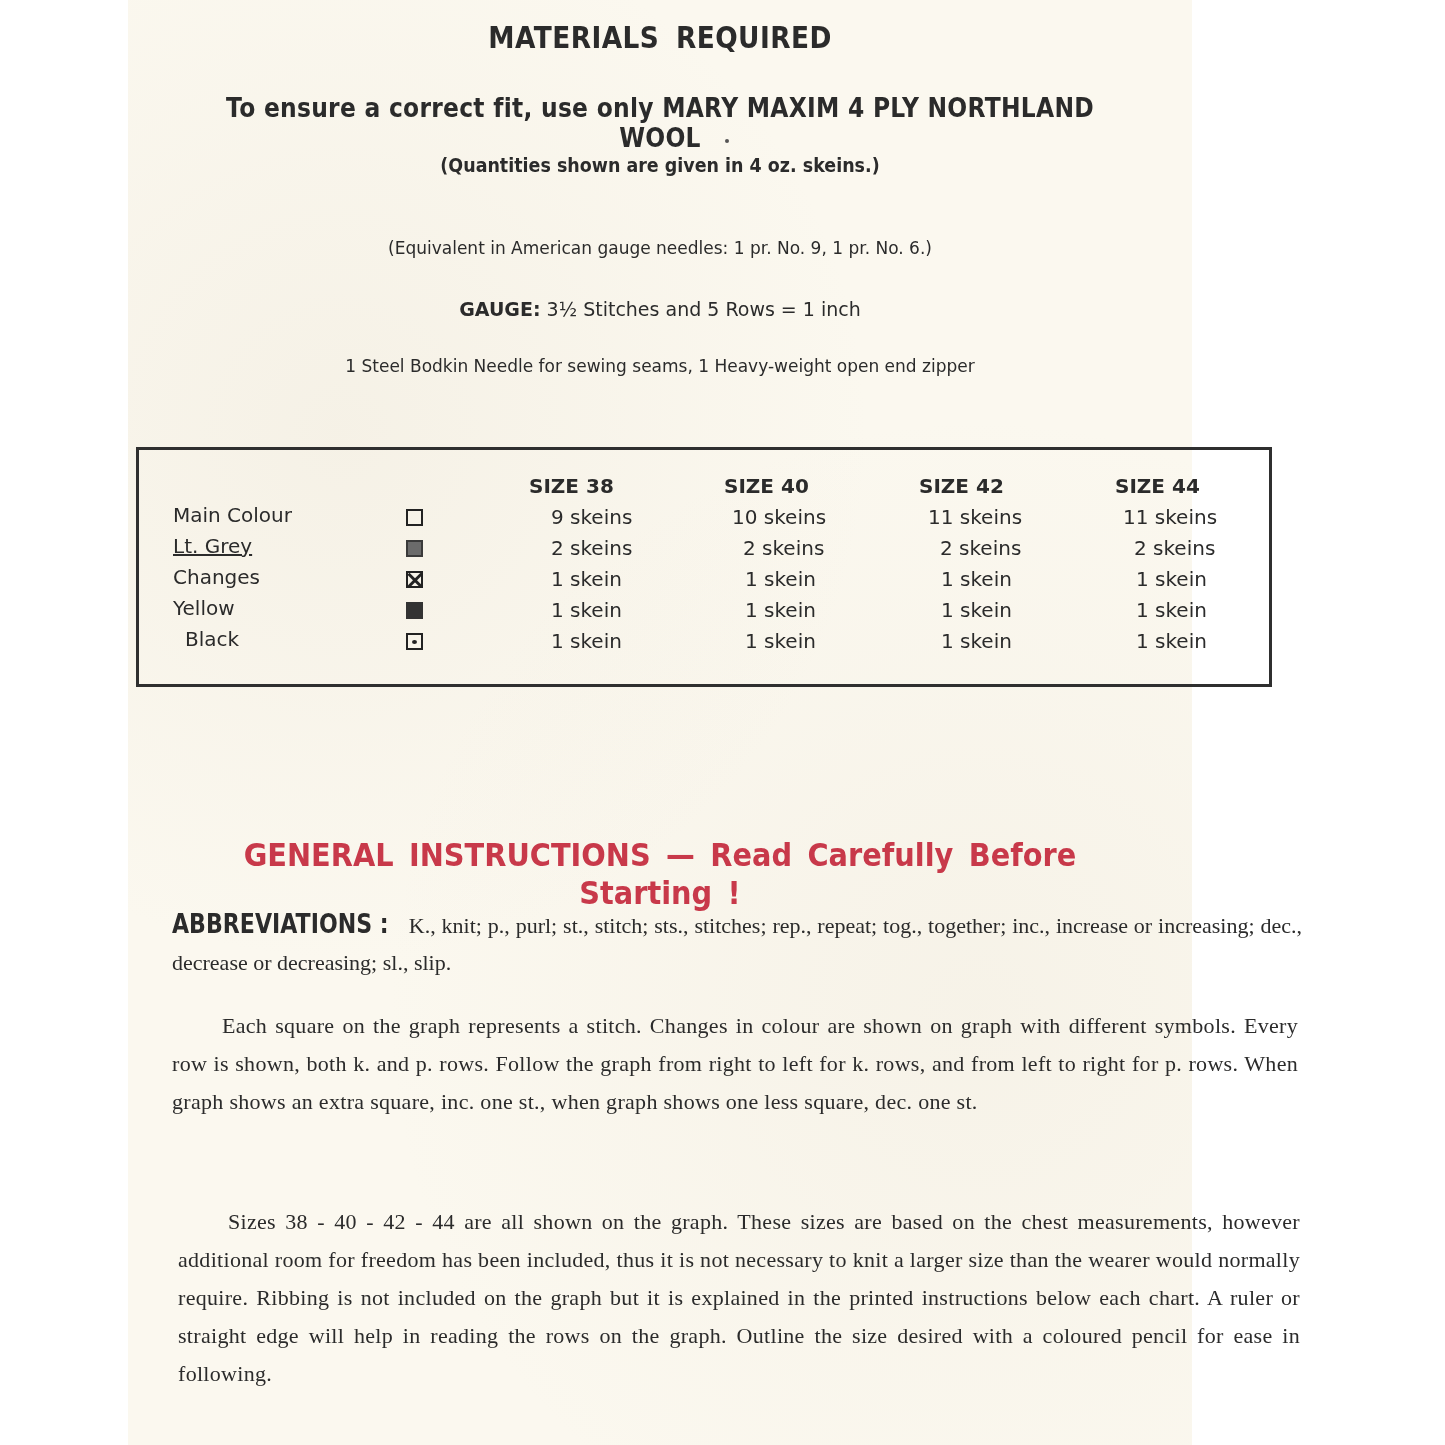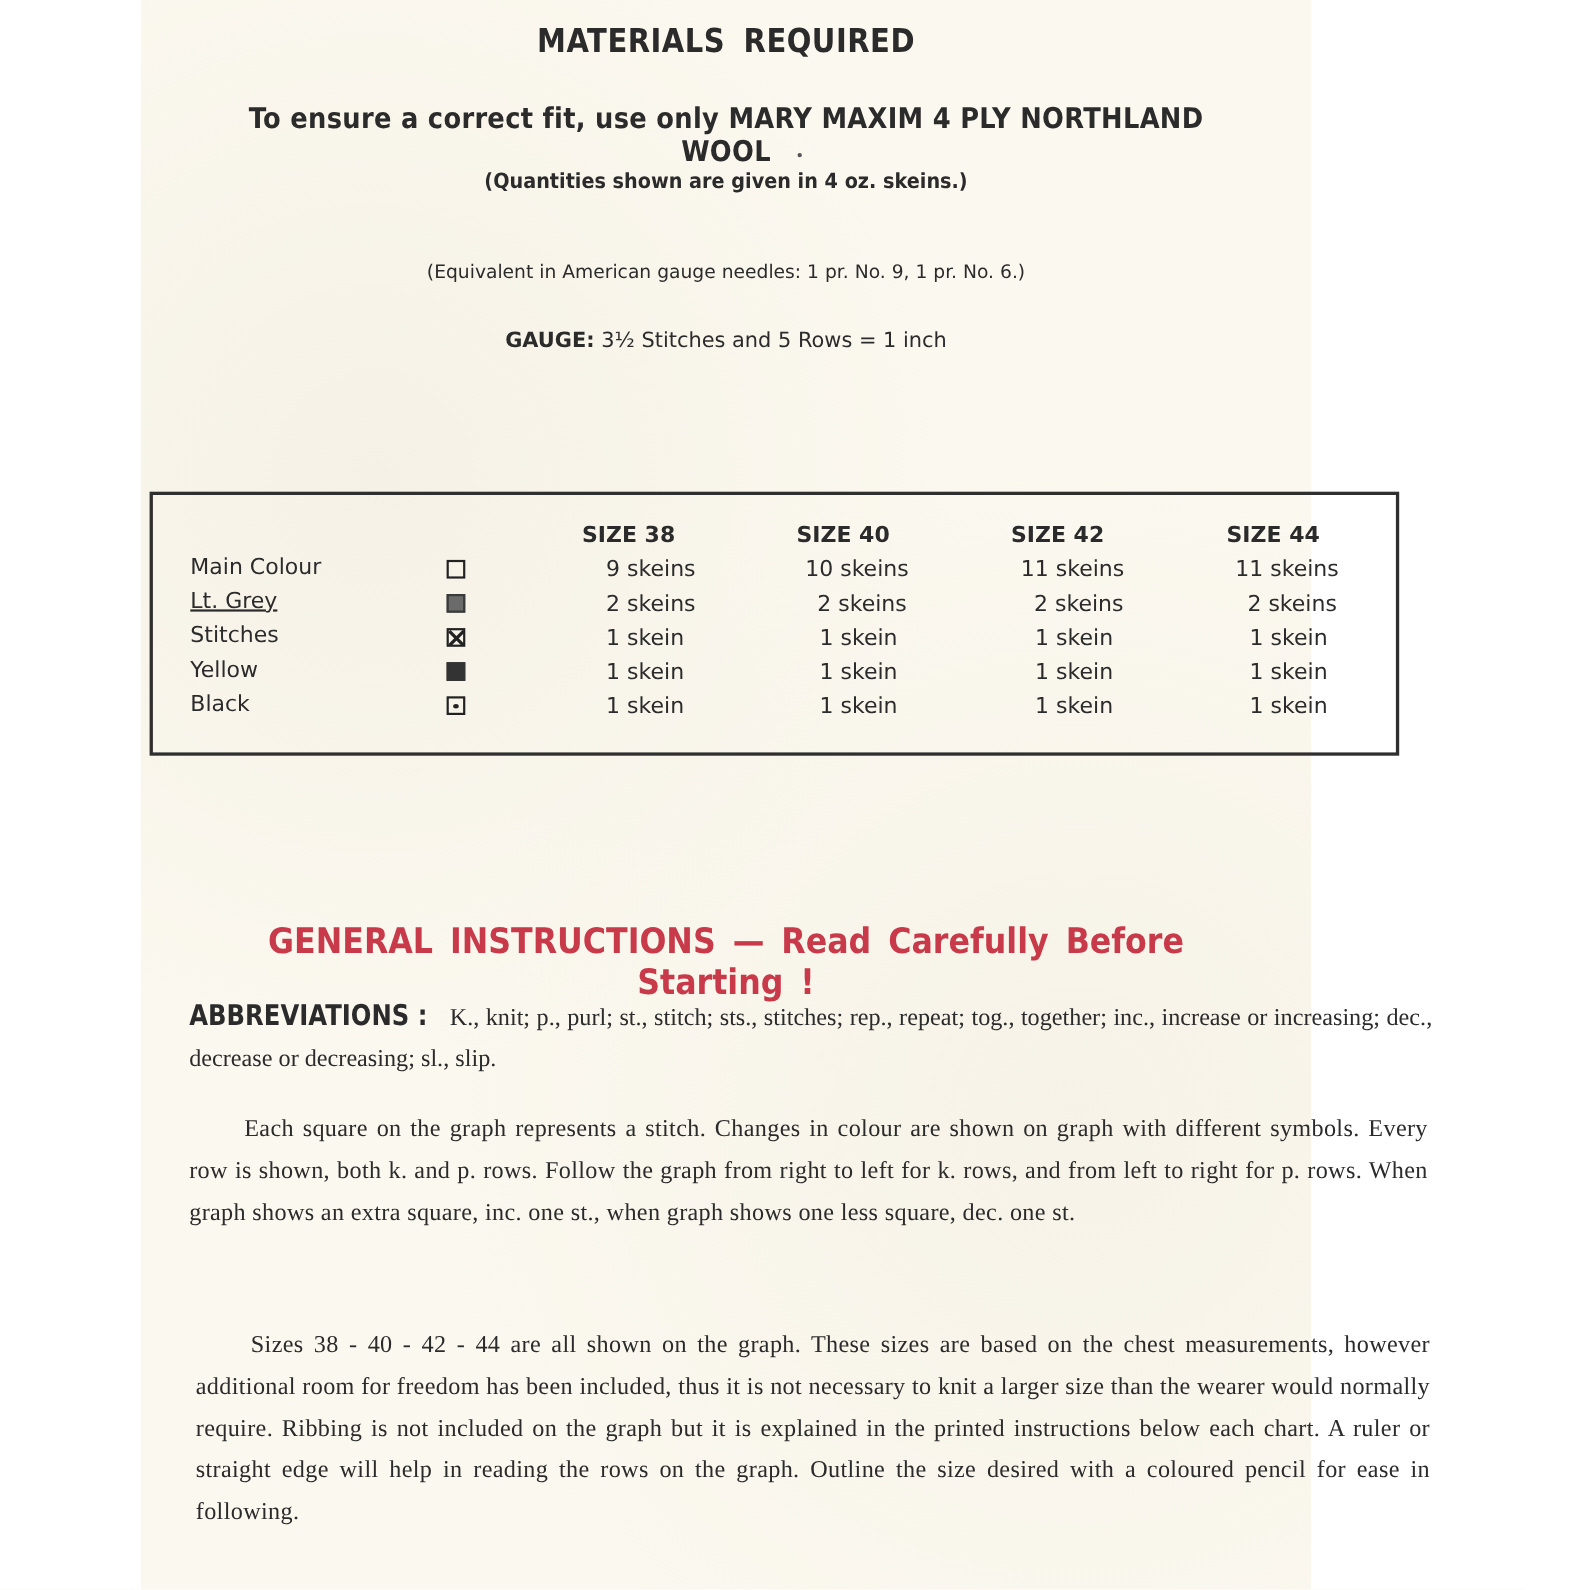--- a/index.html
+++ b/index.html
@@ -113,20 +113,21 @@
   <div class="abs center sans subtitle">To ensure a correct fit, use only MARY MAXIM 4 PLY NORTHLAND WOOL</div>
   <div class="abs dot"></div>
   <div class="abs center sans note">(Quantities shown are given in 4 oz. skeins.)</div>
 
   <div class="abs center sans equiv">(Equivalent in American gauge needles: 1 pr. No. 9, 1 pr. No. 6.)</div>
 
   <div class="abs center sans gauge">
     <b>GAUGE:</b>
     <span>3½ Stitches and 5 Rows = 1 inch</span>
   </div>
+  <div class="abs center sans bodkin">1 Steel Bodkin Needle for sewing seams, 1 Heavy-weight open end zipper</div>
 
   <div class="box sans">
 
     <div class="size-col size-head" style="left:390px; top:24px;">SIZE 38</div>
     <div class="size-col size-head" style="left:585px; top:24px;">SIZE 40</div>
     <div class="size-col size-head" style="left:780px; top:24px;">SIZE 42</div>
     <div class="size-col size-head" style="left:976px; top:24px;">SIZE 44</div>
 
     <div class="row-label" style="top:53px;">Main Colour</div>
     <div class="swatch sw-empty" style="top:59px;"></div>
@@ -135,35 +136,35 @@
     <div class="qty" style="left:789px; top:55px;">11 skeins</div>
     <div class="qty" style="left:984px; top:55px;">11 skeins</div>
 
     <div class="row-label" style="top:84px;text-decoration:underline;">Lt. Grey</div>
     <div class="swatch sw-grey" style="top:90px;"></div>
     <div class="qty" style="left:412px; top:86px;">2 skeins</div>
     <div class="qty" style="left:604px; top:86px;">2 skeins</div>
     <div class="qty" style="left:801px; top:86px;">2 skeins</div>
     <div class="qty" style="left:995px; top:86px;">2 skeins</div>
 
-    <div class="row-label" style="top:115px;">Stitches</div>
+    <div class="row-label" style="top:115px;">Changes</div>
     <div class="swatch sw-x" style="top:121px;"></div>
     <div class="qty" style="left:412px; top:117px;">1 skein</div>
     <div class="qty" style="left:606px; top:117px;">1 skein</div>
     <div class="qty" style="left:802px; top:117px;">1 skein</div>
     <div class="qty" style="left:997px; top:117px;">1 skein</div>
 
     <div class="row-label" style="top:146px;">Yellow</div>
     <div class="swatch sw-black" style="top:152px;"></div>
     <div class="qty" style="left:412px; top:148px;">1 skein</div>
     <div class="qty" style="left:606px; top:148px;">1 skein</div>
     <div class="qty" style="left:802px; top:148px;">1 skein</div>
     <div class="qty" style="left:997px; top:148px;">1 skein</div>
 
-    <div class="row-label" style="top:177px;">Black</div>
+    <div class="row-label" style="top:177px;margin-left:12px;">Black</div>
     <div class="swatch sw-dot" style="top:183px;"></div>
     <div class="qty" style="left:412px; top:179px;">1 skein</div>
     <div class="qty" style="left:606px; top:179px;">1 skein</div>
     <div class="qty" style="left:802px; top:179px;">1 skein</div>
     <div class="qty" style="left:997px; top:179px;">1 skein</div>
   </div>
 
   <div class="abs center sans gen-title">GENERAL INSTRUCTIONS — Read Carefully Before Starting !</div>
 
   <div class="abbr serif">

